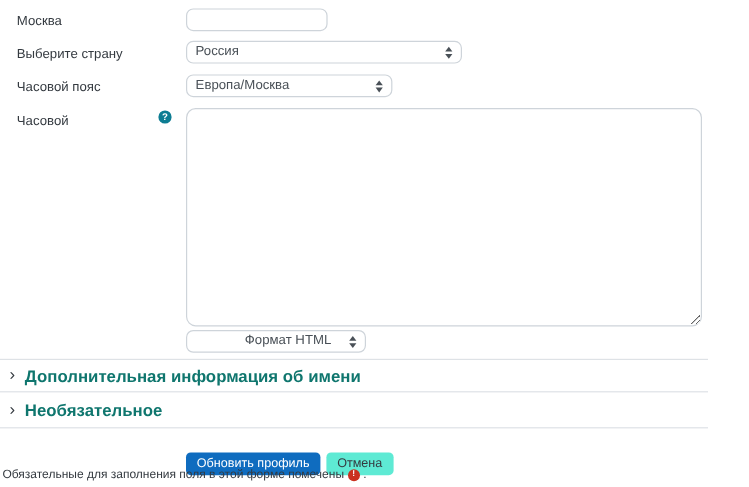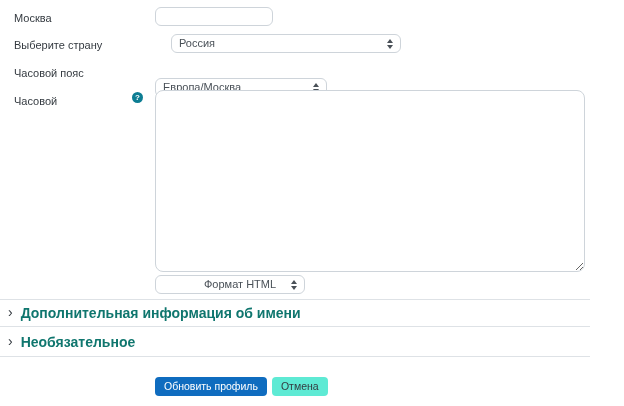--- a/index.html
+++ b/index.html
@@ -19,22 +19,22 @@
   .text-input {
     position:absolute; left:155px; top:7px; width:118px; height:19px;
     border:1px solid #ced4da; border-radius:6px; background:#fff;
     font-family:inherit; font-size:11px; color:#495057; padding:0 7px; outline:none;
   }
   .selectbox {
     position:absolute; height:19px; border:1px solid #ced4da; border-radius:6px;
     background:#fff; display:flex; align-items:center; justify-content:space-between;
     padding:0 7px; cursor:default;
   }
-  .sel-country { left:171px; top:34px; width:230px; }
-  .sel-timezone { left:155px; top:62px; width:172px;margin-top:16px; }
+  .sel-country { left:155px; top:34px; width:230px; }
+  .sel-timezone { left:155px; top:62px; width:172px; }
   .sel-format { left:155px; top:275px; width:150px;padding-left:48px; }
   .select-value { font-size:11px; color:#495057; line-height:17px; white-space:nowrap; }
   .updown { display:flex; flex-direction:column; align-items:center; gap:2px; }
   .tri-up { width:0; height:0; border-left:3px solid transparent; border-right:3px solid transparent; border-bottom:4px solid #495057; }
   .tri-down { width:0; height:0; border-left:3px solid transparent; border-right:3px solid transparent; border-top:4px solid #495057; }
 
   .help-icon {
     position:absolute; left:132px; top:92px; width:11px; height:11px; border-radius:50%;
     background:#0d7d93; color:#fff; font-size:8px; font-weight:bold;
     display:flex; align-items:center; justify-content:center; line-height:1; cursor:pointer;
@@ -129,14 +129,19 @@
     <span class="section-title">Необязательное</span>
   </div>
 
   <div class="divider div-3"></div>
 
   <div class="btn-row">
     <button class="btn btn-primary">Обновить профиль</button>
     <button class="btn btn-secondary">Отмена</button>
   </div>
 
+  <div class="footer-note">
+    <span>Обязательные для заполнения поля в этой форме помечены</span>
+    <span class="required-icon">!</span>
+    <span>.</span>
+  </div>
 
 </div>
 
 </body></html>

